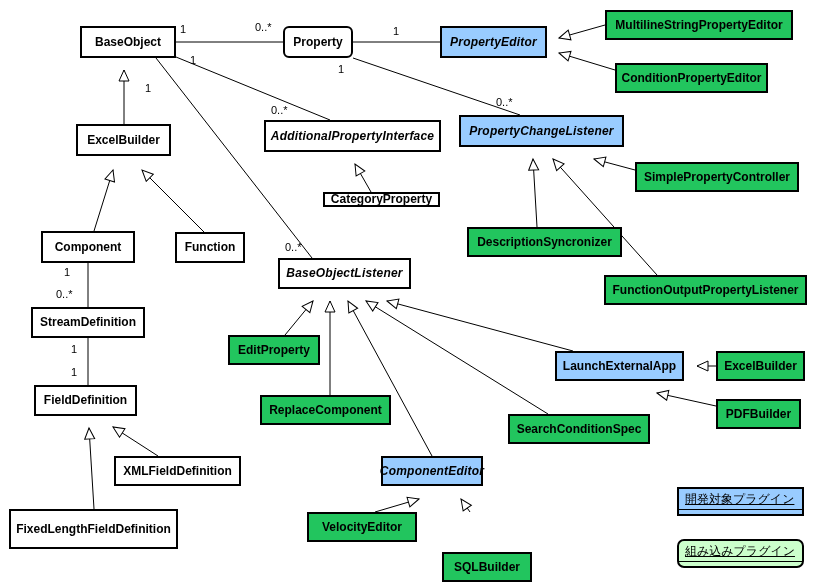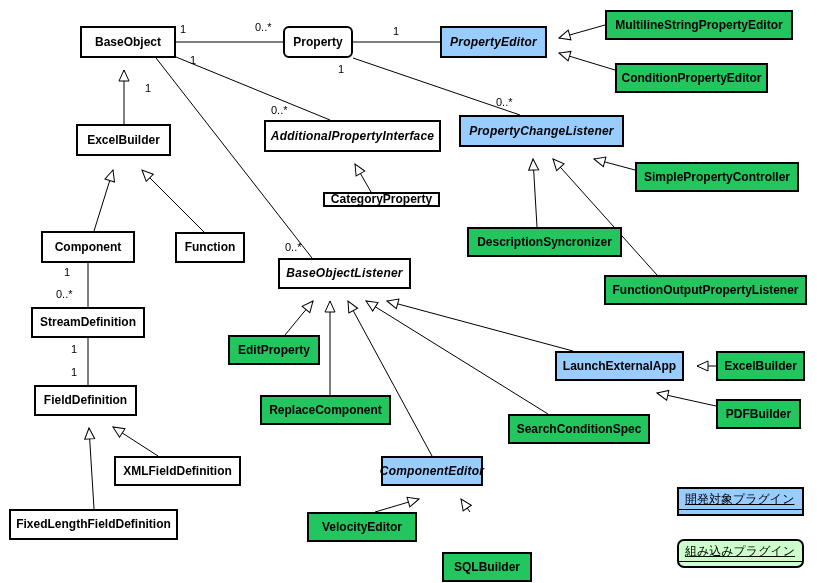--- a/index.html
+++ b/index.html
@@ -217,21 +217,21 @@
       </div>
       <div class="node green" style="left: 508px; top: 414px; width: 142px; height: 30px;">
         <span>SearchConditionSpec</span>
       </div>
       <div class="node" style="left: 114px; top: 456px; width: 127px; height: 30px;">
         <span>XMLFieldDefinition</span>
       </div>
       <div class="node blue abstract" style="left: 381px; top: 456px; width: 102px; height: 30px;">
         <span>ComponentEditor</span>
       </div>
-      <div class="node" style="left: 9px; top: 509px; width: 169px; height: 31px;">
+      <div class="node" style="left: 9px; top: 509px; width: 169px; height: 40px;">
         <span>FixedLengthFieldDefinition</span>
       </div>
       <div class="node green" style="left: 307px; top: 512px; width: 110px; height: 30px;">
         <span>VelocityEditor</span>
       </div>
       <div class="node green" style="left: 442px; top: 512px; width: 90px; height: 30px; margin-top: 40px;">
         <span>SQLBuilder</span>
       </div>
     </div>
   <div id="mult-layer">

